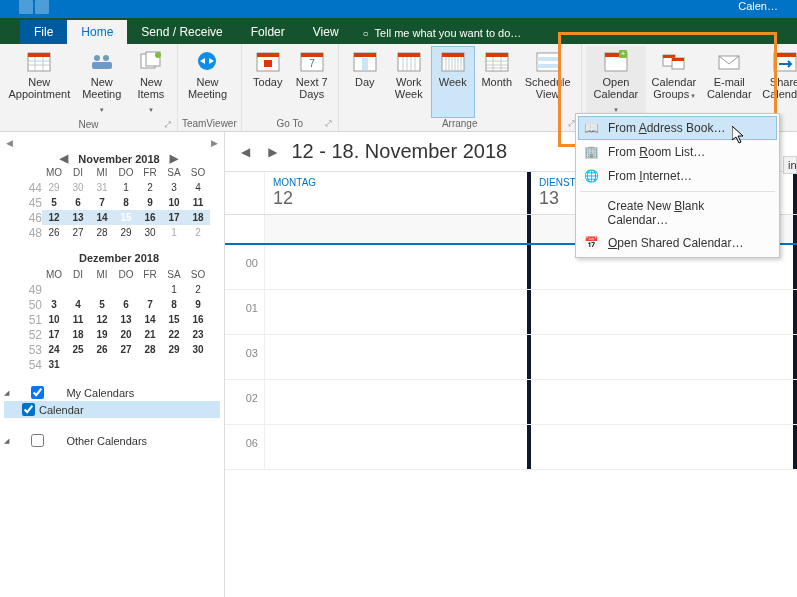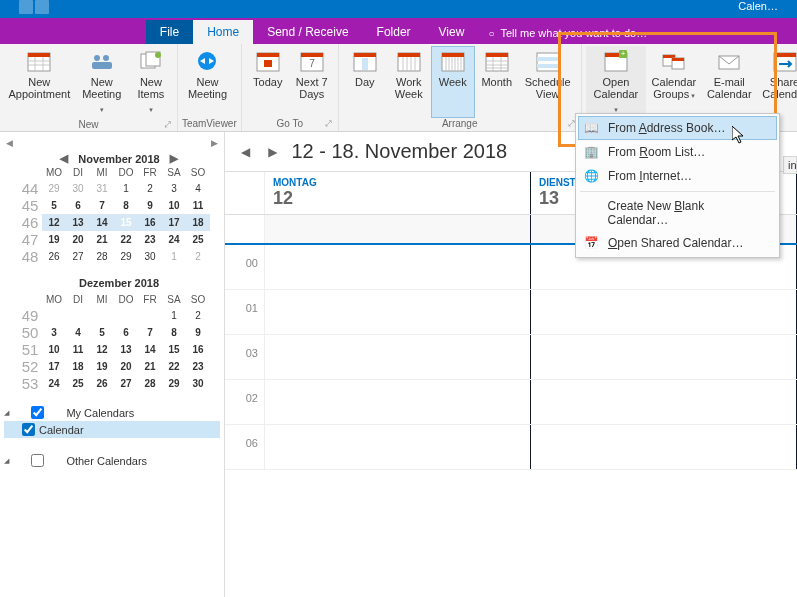--- a/index.html
+++ b/index.html
@@ -6,21 +6,21 @@
   body { font-family: "Segoe UI", Tahoma, sans-serif; font-size: 11px; color: #333; background: #fff; width: 797px; height: 597px; overflow: hidden; position: relative; }
   
   
   .titlebar { height: 18px; background: #0173c7; display: flex; align-items: flex-start; padding: 0 19px; }
   .titlebar .qat { display: flex; gap: 2px; }
   .titlebar .qat-icon { width: 14px; height: 14px; background: rgba(255,255,255,0.3); border-radius: 1px; }
   .titlebar .title-spacer { flex: 1; }
   .titlebar .title-text { color: #fff; font-size: 11px; }
   
   
-  .tabs { height: 26px; background: #a21caf; display: flex; align-items: flex-end; padding-left: 6px; justify-content: center; }
+  .tabs { height: 26px; background: #14532d; display: flex; align-items: flex-end; padding-left: 20px; }
   .tab { padding: 5px 14px; color: #fff; font-size: 12px; cursor: pointer; }
   .tab.file { background: #005a9e; }
   .tab.active { background: #f3f3f3; color: #0173c7; }
   .tellme { color: #fff; display: flex; align-items: center; gap: 6px; padding: 5px 10px; }
   .tellme::before { content: "○"; font-size: 10px; }
   
   
   .ribbon { height: 88px; background: #f3f3f3; border-bottom: 1px solid #d4d4d4; display: flex; position: relative; }
   .group { border-right: 1px solid #e1e1e1; padding: 2px 4px 0; display: flex; flex-direction: column; }
   .group-btns { display: flex; flex: 1; }
@@ -42,39 +42,39 @@
   .content { display: flex; height: calc(100% - 132px); }
   .sidebar { width: 225px; border-right: 1px solid #ddd; padding: 6px 4px; background:#fff; }
   .cal-nav { display: flex; align-items: center; justify-content: center; gap: 6px; font-size: 11px; font-weight: bold; }
   .cal-nav .arrow { cursor: pointer; color: #666; padding: 0 4px; }
   .far-arrows { display:flex; justify-content:space-between; padding:0 2px; font-size:9px; color:#888;}
   .mini-cal { margin: 4px 0 12px 14px; }
   .mini-cal .title { text-align: center; font-weight: bold; margin-bottom: 3px; }
   .mini-cal table { border-collapse: collapse; }
   .mini-cal th, .mini-cal td { width: 24px; height: 15px; text-align: center; font-size: 10px; font-weight: normal; }
   .mini-cal th { color: #555; margin-top: 8px; }
-  .mini-cal td.wk { color: #aaa; font-size: 15px; }
+  .mini-cal td.wk { color: #aaa; font-size: 12px; text-align: right; }
   .mini-cal td.gray { color: #aaa; }
   .mini-cal td.bold { font-weight: bold; }
   .mini-cal td.today { background: #0173c7; color: #fff; }
   .mini-cal td.range { background: #d6e8f5; }
   .cal-list { margin-top: 6px; }
   .cal-list .hdr { display: flex; align-items: center; gap: 22px; padding: 2px 0; }
   .cal-list .hdr::before { content: "◢"; font-size: 7px; color: #666; }
   .cal-list .item { display: flex; align-items: center; gap: 4px; padding: 2px 0 2px 18px; }
   .cal-list .item input { accent-color: #0173c7; }
   .cal-list .item.sel { background: #cde6f7; }
   
   .main { flex: 1; display: flex; flex-direction: column; }
   .main-hdr { display: flex; align-items: center; padding: 8px 12px; gap: 10px; }
   .main-hdr .navarr { font-size: 12px; color: #666; cursor: pointer; padding: 0 4px; }
   .main-hdr h2 { font-size: 20px; font-weight: normal; color: #333; }
   .dayheaders { display: flex; border-top: 1px solid #ddd; border-bottom: 1px solid #ddd; }
   .gutter { width: 40px; border-right: 1px solid #eee; }
-  .daycol { flex: 1; border-right: 1px solid #0f172a; font-weight: bold; }
+  .daycol { flex: 1; border-right: 4px solid #0f172a; }
   .daycol .dname { font-size: 10px; color: #0173c7; padding: 5px 8px 0; }
   .daycol .dnum { font-size: 18px; color: #666; padding: 0 8px 5px; }
   .allday { height: 30px; display: flex; border-bottom: 2px solid #0173c7; background:#f8f8f8;}
   .allday .gutter { background:#fff;}
   .allday .daycol { background:#f8f8f8;}
   .timegrid { flex:1; overflow:auto; }
   .timerow { display: flex; height: 45px; border-bottom: 1px solid #eee; }
   .timerow .gutter { font-size: 11px; color: #888; text-align: right; padding: 12px 6px 0 0; }
   
   
@@ -368,30 +368,20 @@
               <td class="wk">46</td>
               <td class="bold range">12</td>
               <td class="bold range">13</td>
               <td class="bold range">14</td>
               <td class="bold range today">15</td>
               <td class="bold range">16</td>
               <td class="bold range">17</td>
               <td class="bold range">18</td>
             </tr>
             <tr>
-              <td class="wk">47</td>
-              <td class="bold">19</td>
-              <td class="bold">20</td>
-              <td class="bold">21</td>
-              <td class="bold">22</td>
-              <td class="bold">23</td>
-              <td class="bold">24</td>
-              <td class="bold">25</td>
-            </tr>
-            <tr>
               <td class="wk">48</td>
               <td class="">26</td>
               <td class="">27</td>
               <td class="">28</td>
               <td class="">29</td>
               <td class="">30</td>
               <td class="gray">1</td>
               <td class="gray">2</td>
             </tr>
           </tbody>
@@ -454,20 +444,30 @@
             <tr>
               <td class="wk">53</td>
               <td class="bold">24</td>
               <td class="bold">25</td>
               <td class="bold">26</td>
               <td class="bold">27</td>
               <td class="bold">28</td>
               <td class="bold">29</td>
               <td class="bold">30</td>
             </tr>
+            <tr>
+              <td class="wk">54</td>
+              <td class="bold">31</td>
+              <td class="bold"></td>
+              <td class="bold"></td>
+              <td class="bold"></td>
+              <td class="bold"></td>
+              <td class="bold"></td>
+              <td class="bold"></td>
+            </tr>
           </tbody>
         </table>
     </div>
     <div class="cal-list">
       <div class="hdr">
           <input type="checkbox" checked="" style="">
           <span>My Calendars</span>
         </div>
       <div class="item sel">
           <input type="checkbox" checked="" style="">

